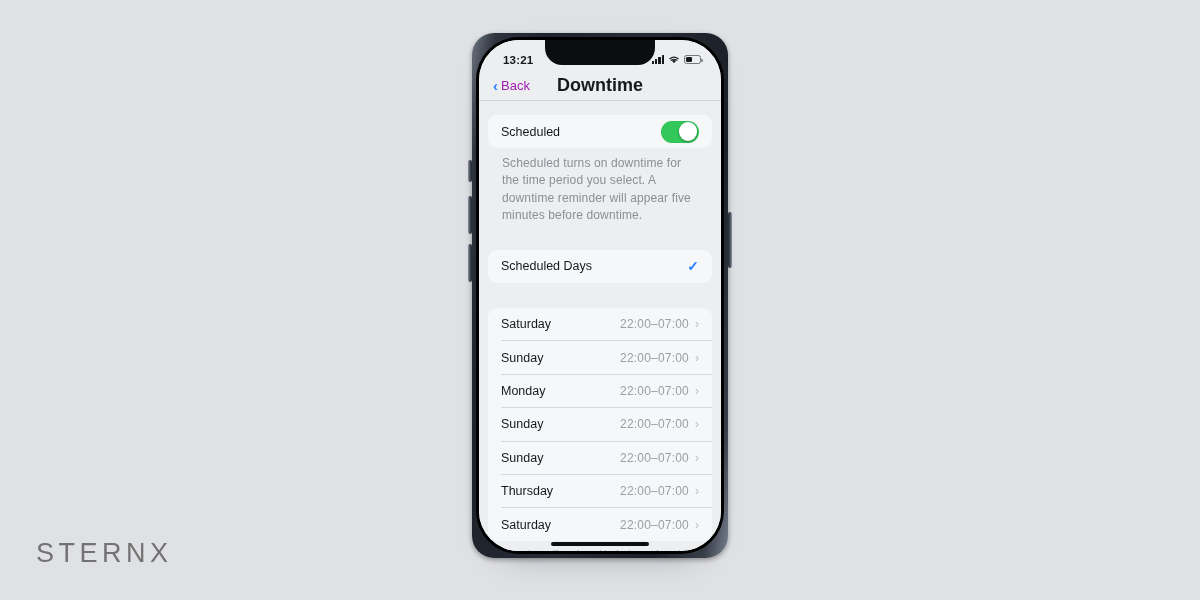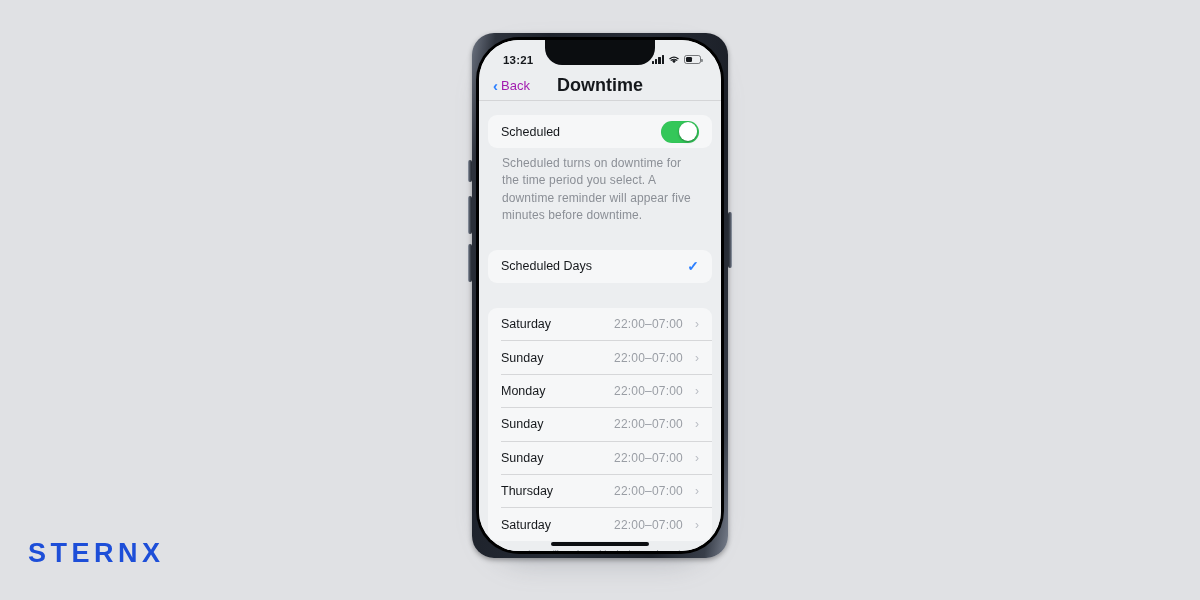--- a/index.html
+++ b/index.html
@@ -6,25 +6,25 @@
   html, body { width:1200px; height:600px; overflow:hidden; }
   body {
     background:#e0e1e4;
     font-family:"Liberation Sans", sans-serif;
     position:relative;
   }
 
   
   .logo {
     position:absolute;
-    left:28px; top:538px;
+    left:36px; top:538px;
     font-size:27px;
-    font-weight:bold;
+    font-weight:normal;
     letter-spacing:4.5px;
-    color:#1d4ed8;
+    color:#737373;
     font-family:"Liberation Sans", sans-serif;
   }
 
   
   .phone-shadow {
     position:absolute;
     left:486px; top:52px;
     width:228px; height:510px;
     border-radius:44px;
     background:rgba(90,95,110,0.30);
@@ -165,21 +165,21 @@
     line-height:1.45;
     color:#8b8f96;
     letter-spacing:0.01em;
   }
 
   
   .check { color:#2b7fff; font-size:14px; font-weight:bold; line-height:1; }
 
   
   .row-day { height:33.4px; }
-  .day-right { display:flex; align-items:center; gap:12px;margin-left:16px; }
+  .day-right { display:flex; align-items:center; gap:6px;margin-left:16px; }
   .day-time { font-size:12px; color:#9a9ea5; letter-spacing:0.2px; }
   .day-chev { font-size:12px; color:#b9bdc4; line-height:1; font-weight:normal; }
 
   .gap-lg { height:25px; }
   .gap-sm { height:14px; }
 
   
   .footer {
     padding:7px 14px 0 14px;
     font-size:9.3px; line-height:1.45;

